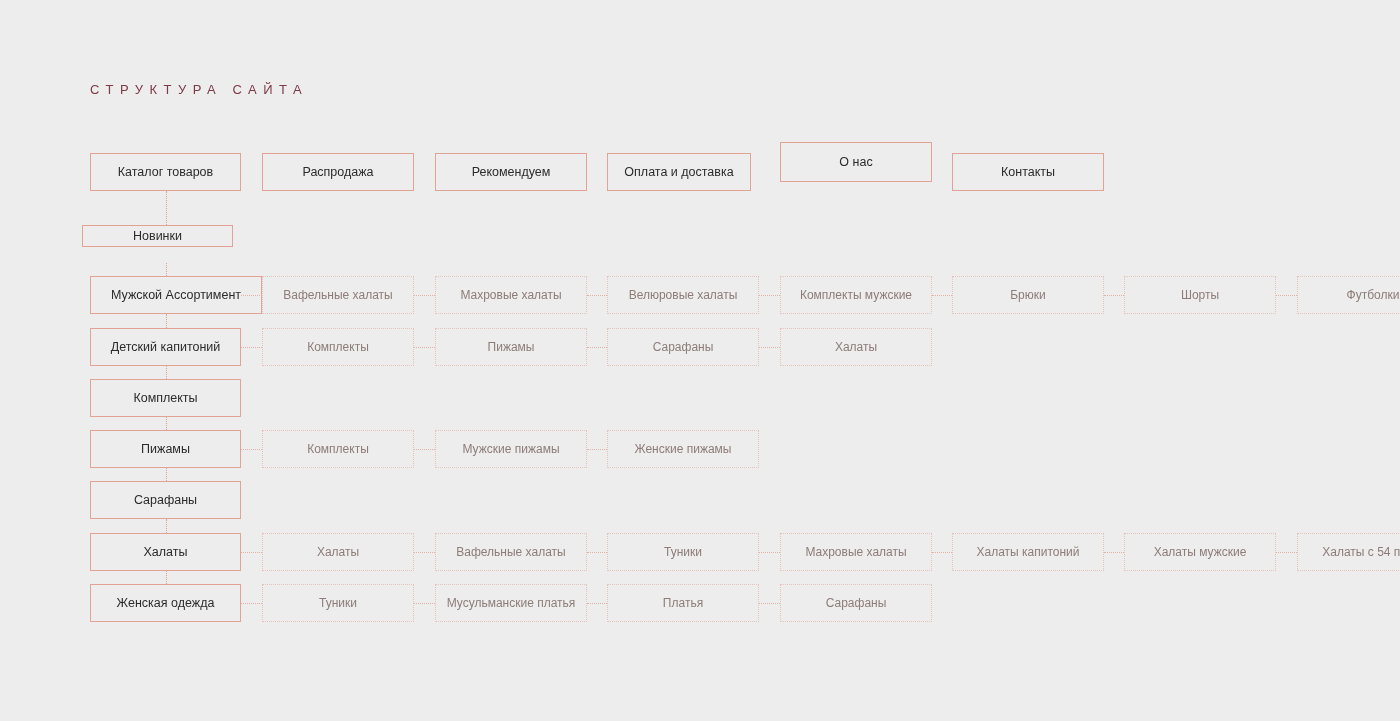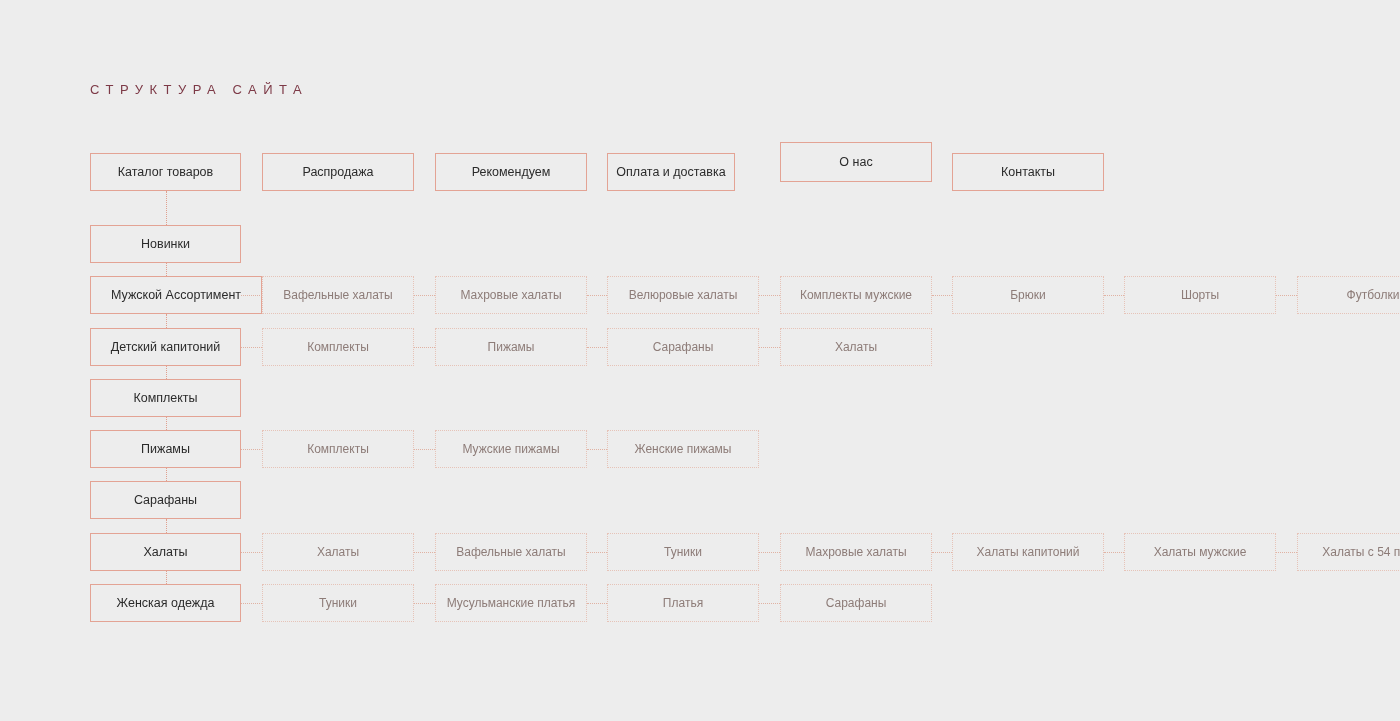--- a/index.html
+++ b/index.html
@@ -85,31 +85,31 @@
   <div id="nodes">
       <div class="node solid" style="left: 90px; top: 153px; width: 151px; height: 38px;">
         <span>Каталог товаров</span>
       </div>
       <div class="node solid" style="left: 262px; top: 153px; width: 152px; height: 38px;">
         <span>Распродажа</span>
       </div>
       <div class="node solid" style="left: 435px; top: 153px; width: 152px; height: 38px;">
         <span>Рекомендуем</span>
       </div>
-      <div class="node solid" style="left: 607px; top: 153px; width: 128px; height: 38px;">
+      <div class="node solid" style="left: 607px; top: 153px; width: 144px; height: 38px;">
         <span>Оплата и доставка</span>
       </div>
       <div class="node solid" style="left: 780px; top: 142px; width: 152px; height: 40px;">
         <span>О нас</span>
       </div>
       <div class="node solid" style="left: 952px; top: 153px; width: 152px; height: 38px;">
         <span>Контакты</span>
       </div>
       <div class="conn-v" style="left: 165.5px; top: 191px; height: 34px;"></div>
-      <div class="node solid" style="left: 90px; top: 225px; width: 151px; height: 38px; text-align: right;">
+      <div class="node solid" style="left: 82px; top: 225px; width: 151px; height: 22px; text-align: right;">
         <span>Новинки</span>
       </div>
       <div class="conn-v" style="left: 165.5px; top: 263px; height: 13px;"></div>
       <div class="node solid" style="left: 90px; top: 276px; width: 172px; height: 38px;">
         <span>Мужской Ассортимент</span>
       </div>
       <div class="conn-v" style="left: 165.5px; top: 314px; height: 14px;"></div>
       <div class="node dotted" style="left: 262px; top: 276px; width: 152px; height: 38px;">
         <span>Вафельные халаты</span>
       </div>

